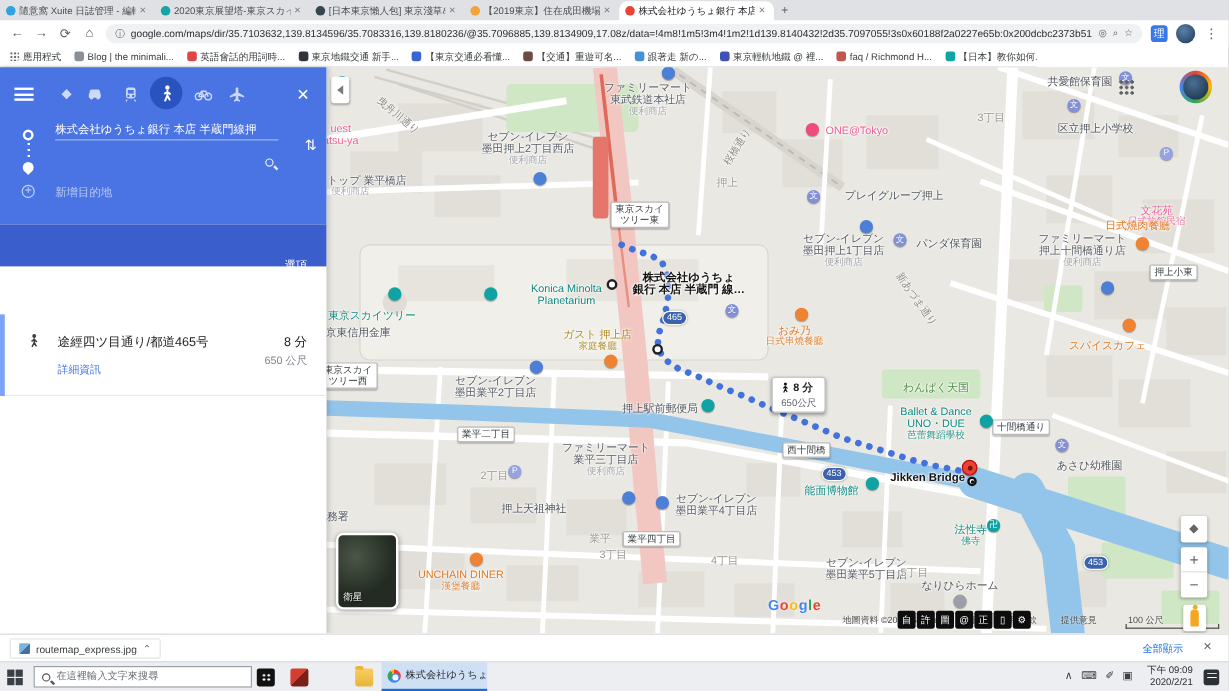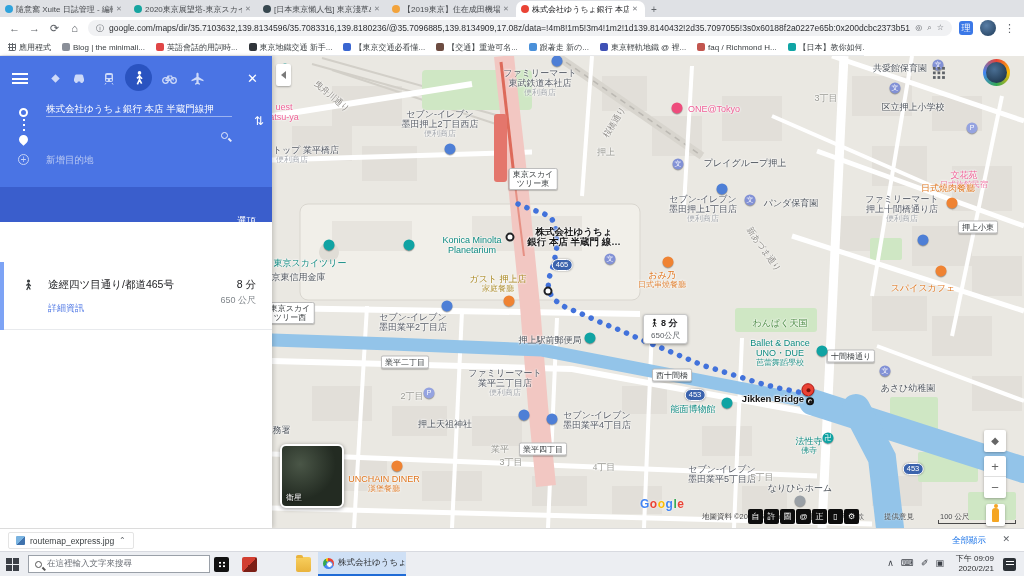--- a/index.html
+++ b/index.html
@@ -96,21 +96,21 @@
 .mavatar{position:absolute;left:711px;top:3px;width:27px;height:27px;border-radius:50%;background:conic-gradient(#ea4335,#fbbc05,#34a853,#4285f4,#ea4335);display:flex;align-items:center;justify-content:center;z-index:11}
 .mavatar::after{content:"";width:21px;height:21px;border-radius:50%;background:radial-gradient(circle at 40% 35%,#4a6f94,#15293d)}
 .ctrl{position:absolute;background:#fff;border-radius:2px;box-shadow:0 1px 3px rgba(0,0,0,.3);z-index:11;color:#666;text-align:center}
 .compass{left:712px;top:374px;width:22px;height:22px;font-size:10px;line-height:22px}
 .zoomp{left:712px;top:400px;width:22px;height:42px}
 .zoomp .z{height:21px;font-size:13px;line-height:21px}
 .zoomp .z:first-child{border-bottom:1px solid #e0e0e0}
 .pegman{left:714px;top:448px;width:19px;height:22px}
 .peg{width:7px;height:14px;margin:4px auto 0;background:#f5a623;border-radius:3px 3px 1px 1px;position:relative}
 .peg::before{content:"";position:absolute;left:1.5px;top:-4px;width:4px;height:4px;border-radius:50%;background:#f5a623}
-.satthumb{position:absolute;left:8px;top:388px;width:64px;height:64px;border-radius:6px;border:2px solid #fff;box-shadow:0 1px 4px rgba(0,0,0,.4);background:radial-gradient(circle at 30% 30%,#4a5647,#232b22 60%),#2e3b2e;z-index:11}
+.satthumb{position:absolute;left:8px;top:388px;width:52px;height:64px;border-radius:6px;border:2px solid #fff;box-shadow:0 1px 4px rgba(0,0,0,.4);background:radial-gradient(circle at 30% 30%,#4a5647,#232b22 60%),#2e3b2e;z-index:11}
 .satthumb .sl{position:absolute;left:4px;bottom:3px;color:#fff;font-size:8px;text-shadow:0 1px 2px #000}
 .glogo{position:absolute;left:368px;top:441px;font-size:12px;font-weight:700;letter-spacing:.5px;z-index:6;text-shadow:0 0 2px #fff}
 .attr{position:absolute;top:456px;font-size:7.5px;color:#4a4a4a;z-index:6;white-space:nowrap;text-shadow:0 0 2px #fff}
 .scaleb{position:absolute;left:666px;top:464px;width:78px;height:4px;border-left:1px solid #4a4a4a;border-right:1px solid #4a4a4a;border-bottom:1px solid #4a4a4a;z-index:6}
 
 .imebar{position:absolute;left:748px;top:509px;height:15px;display:flex;gap:1px;z-index:40}
 .imebar .ib{width:15px;height:15px;background:#0d0d0d;color:#fff;font-size:8px;line-height:15px;text-align:center;border-radius:2px}
 
 .dlbar{position:absolute;left:0;top:528px;width:1024px;height:23px;background:#fff;border-top:1px solid #dcdcdc;z-index:30}
 .dlchip{position:absolute;left:8px;top:3px;height:17px;display:flex;align-items:center;gap:5px;padding:0 7px;border:1px solid #e4e4e4;border-radius:2px;font-size:8.5px;color:#3c4043}
@@ -473,21 +473,21 @@
         <div class="lb orange" style="left: 112px; top: 428px;">
           <div>UNCHAIN DINER</div>
           <div class="sub">漢堡餐廳</div>
         </div>
         <div class="lb grey" style="left: 228px; top: 393px;">
           <div>業平</div>
         </div>
         <div class="lb grey" style="left: 239px; top: 406px;">
           <div>3丁目</div>
         </div>
-        <div class="lb grey" style="left: 332px; top: 411px; font-family: Liberation Serif, serif;">
+        <div class="lb grey" style="left: 332px; top: 411px;">
           <div>4丁目</div>
         </div>
         <div class="lb teal" style="left: 537px; top: 390px;">
           <div>法性寺</div>
           <div class="sub">佛寺</div>
         </div>
         <div class="lb store" style="left: 450px; top: 418px;">
           <div>セブン-イレブン</div>
           <div>墨田業平5丁目店</div>
         </div>

